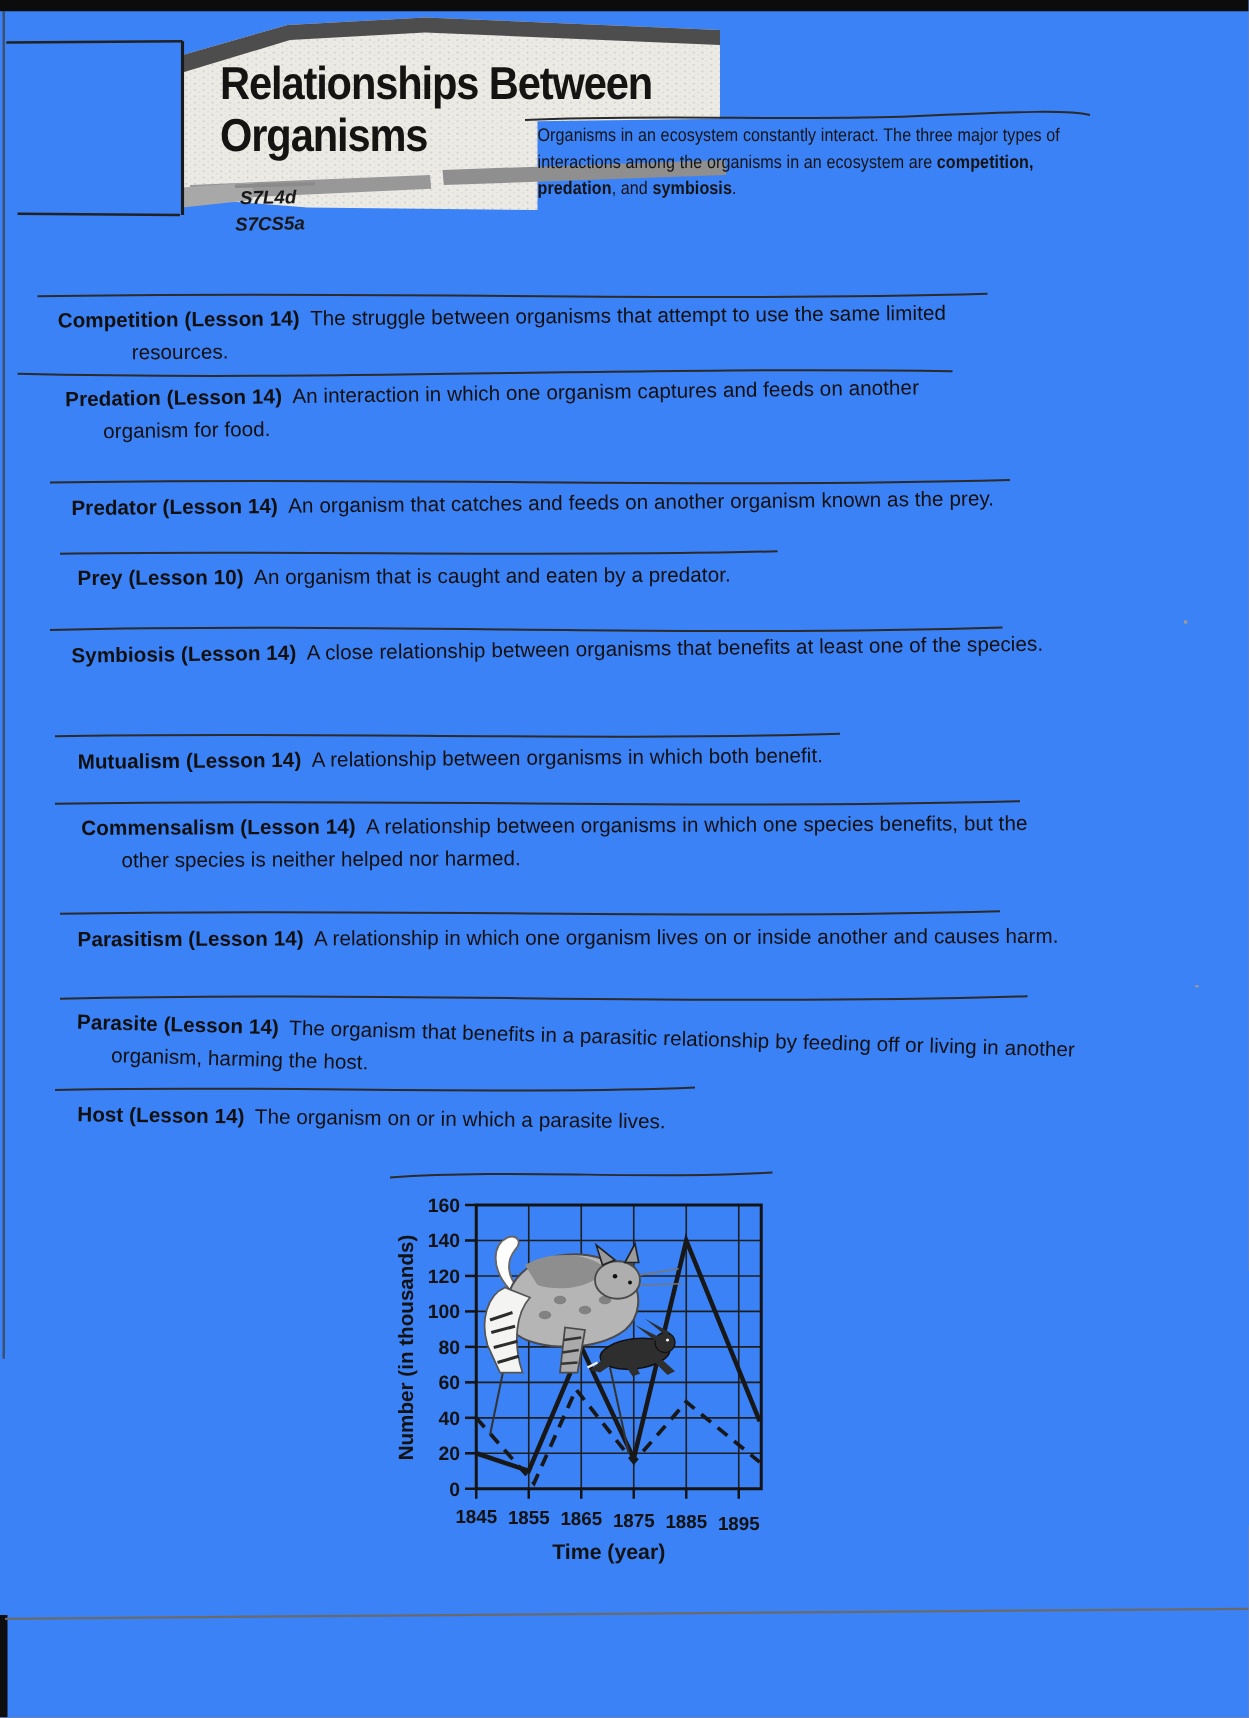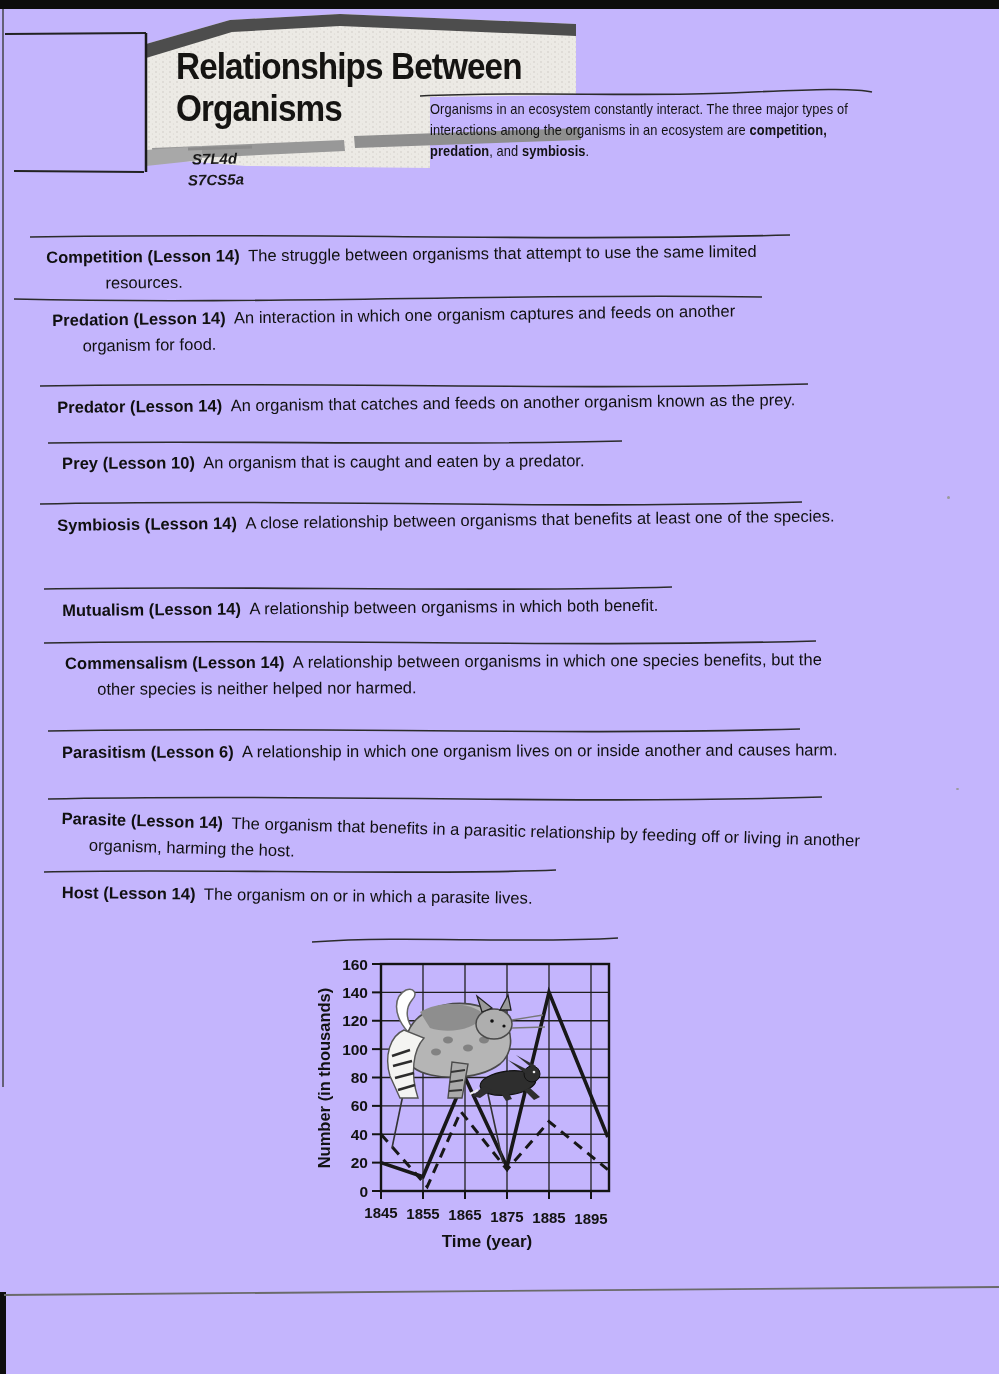--- a/index.html
+++ b/index.html
@@ -1,18 +1,18 @@
 <!DOCTYPE html>
 <html><head>
 <meta charset="utf-8">
 <style>
   html,body{margin:0;padding:0;background:#888;}
   .page{
     position:relative;width:999px;height:1374px;margin:0 auto;
-    background:#c4b5fd;overflow:hidden;
+    background:#3b82f6;overflow:hidden;
     font-family:"Liberation Sans","DejaVu Sans",sans-serif;color:#141414;
   }
   .topbar{position:absolute;left:0;top:0;width:999px;height:9px;background:#0c0c0c;}
   .left-edge{position:absolute;left:2px;top:9px;width:2px;height:1078px;background:#3c3c3c;opacity:.7;}
   .bl-bar{position:absolute;left:0;top:1292px;width:6px;height:82px;background:#0e0e0e;}
   svg.layer{position:absolute;left:0;top:0;width:999px;height:1374px;pointer-events:none;}
   .banner-title{
     position:absolute;left:176px;top:46px;width:430px;
     font-weight:bold;font-size:37px;line-height:42px;letter-spacing:-1px;
     color:#151412;transform:scaleX(.9);transform-origin:left top;
@@ -105,21 +105,21 @@
       <div class="def-block" style="left:57px;top:512px;width:780px;transform:rotate(-0.7deg);transform-origin:left top;">
         <p style="padding-left:31px;text-indent:-31px;"><span class="term">Symbiosis (Lesson 14)</span> A close relationship between organisms that benefits at least one of the species.</p>
       </div>
       <div class="def-block" style="left:62px;top:597px;width:680px;transform:rotate(-0.5deg);transform-origin:left top;">
         <p style="padding-left:30px;text-indent:-30px;"><span class="term">Mutualism (Lesson 14)</span> A relationship between organisms in which both benefit.</p>
       </div>
       <div class="def-block" style="left:65px;top:650px;width:760px;transform:rotate(-0.3deg);transform-origin:left top;">
         <p style="padding-left:32px;text-indent:-32px;"><span class="term">Commensalism (Lesson 14)</span> A relationship between organisms in which one species benefits, but the other species is neither helped nor harmed.</p>
       </div>
       <div class="def-block" style="left:62px;top:739px;width:790px;transform:rotate(-0.2deg);transform-origin:left top;">
-        <p style="padding-left:30px;text-indent:-30px;"><span class="term">Parasitism (Lesson 6)</span> A relationship in which one organism lives on or inside another and causes harm.</p>
+        <p style="padding-left:30px;text-indent:-30px;"><span class="term">Parasitism (Lesson 14)</span> A relationship in which one organism lives on or inside another and causes harm.</p>
       </div>
       <div class="def-block" style="left:62px;top:805px;width:805px;transform:rotate(1.6deg);transform-origin:left top;">
         <p style="padding-left:28px;text-indent:-28px;"><span class="term">Parasite (Lesson 14)</span> The organism that benefits in a parasitic relationship by feeding off or living in another organism, harming the host.</p>
       </div>
       <div class="def-block" style="left:62px;top:879px;width:620px;transform:rotate(0.7deg);transform-origin:left top;">
         <p style="padding-left:30px;text-indent:-30px;"><span class="term">Host (Lesson 14)</span> The organism on or in which a parasite lives.</p>
       </div>
     </div>
 
   <svg class="layer" id="chart-svg">

